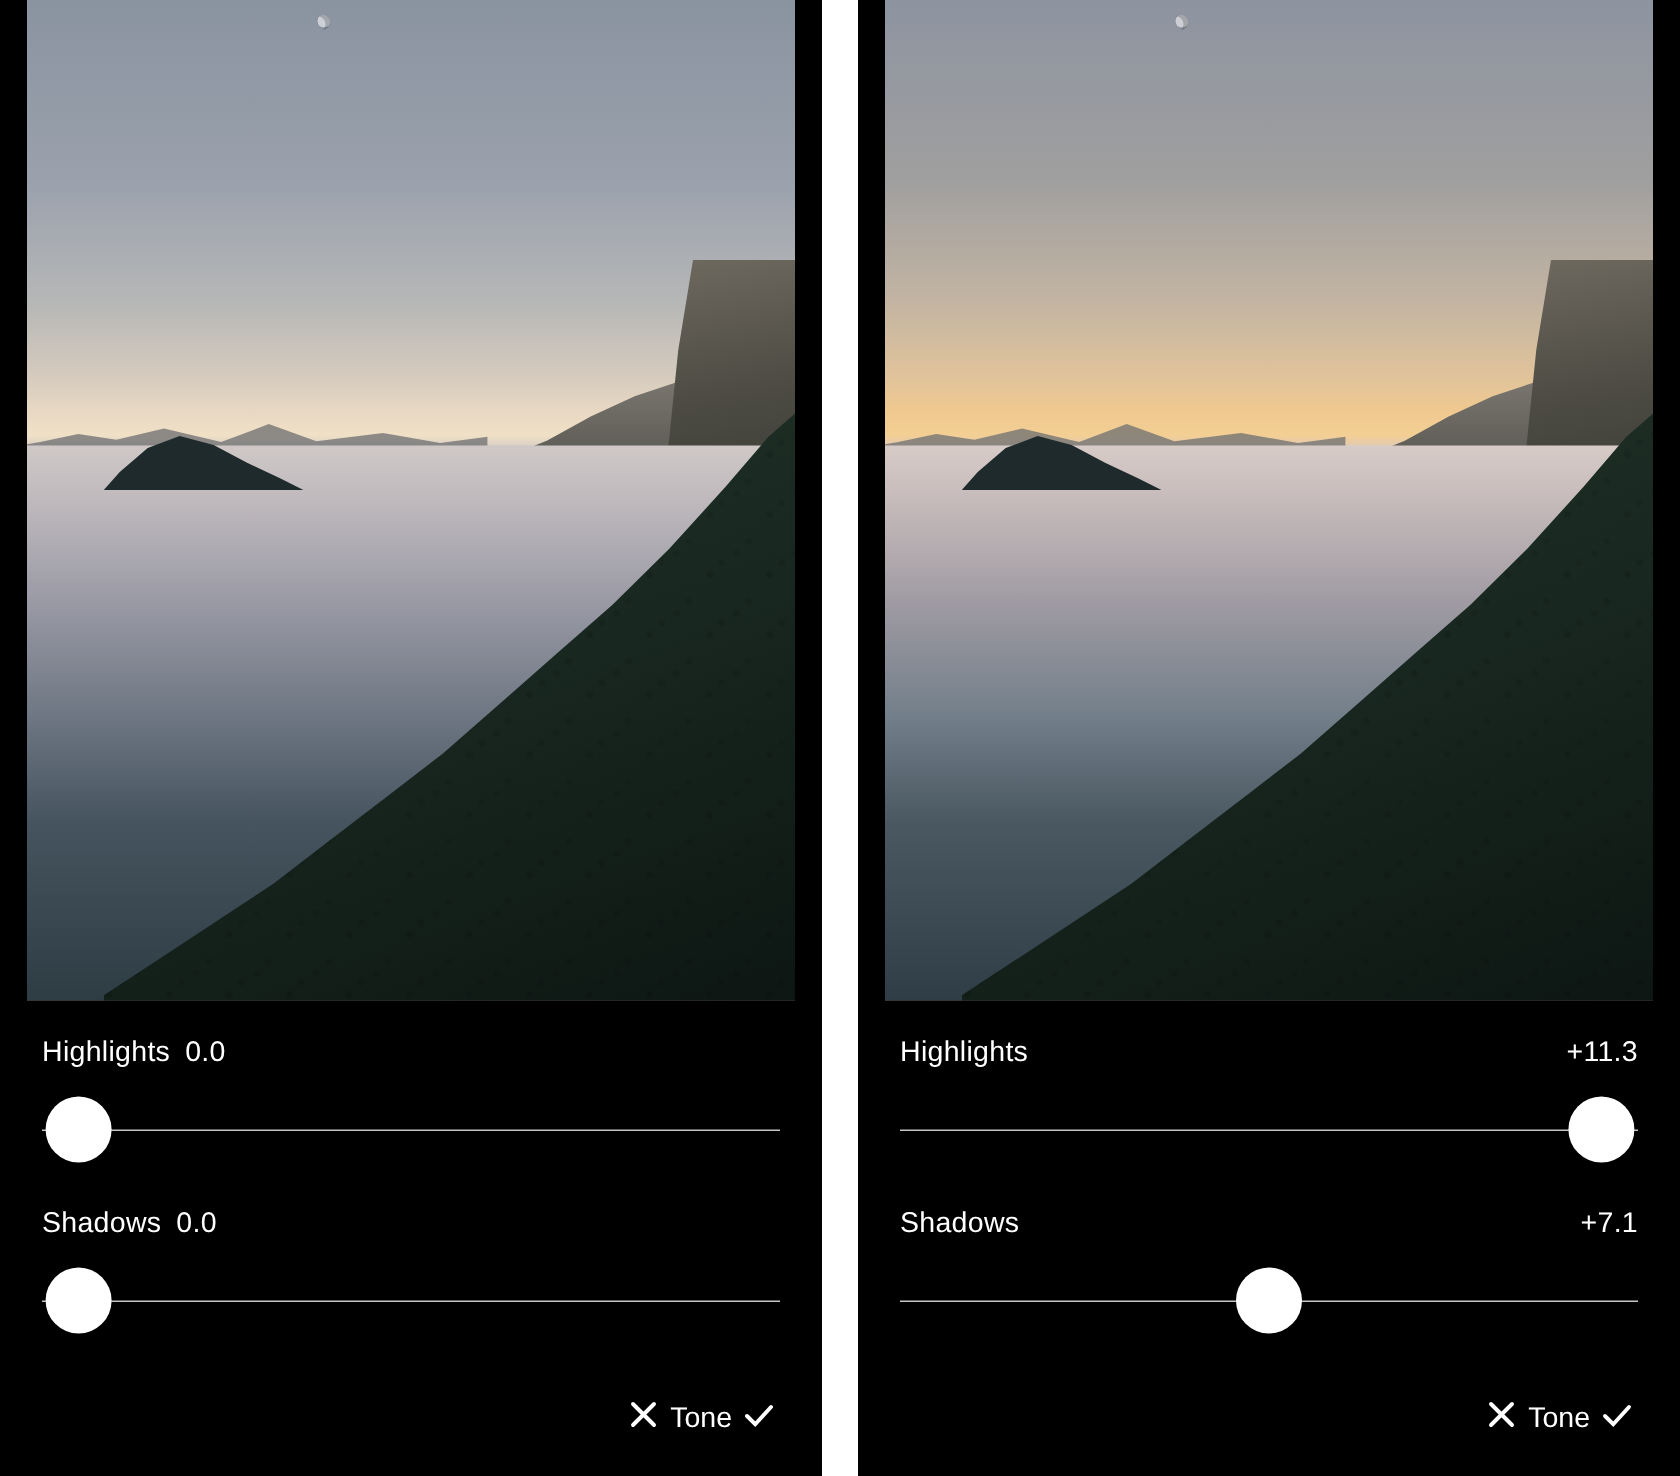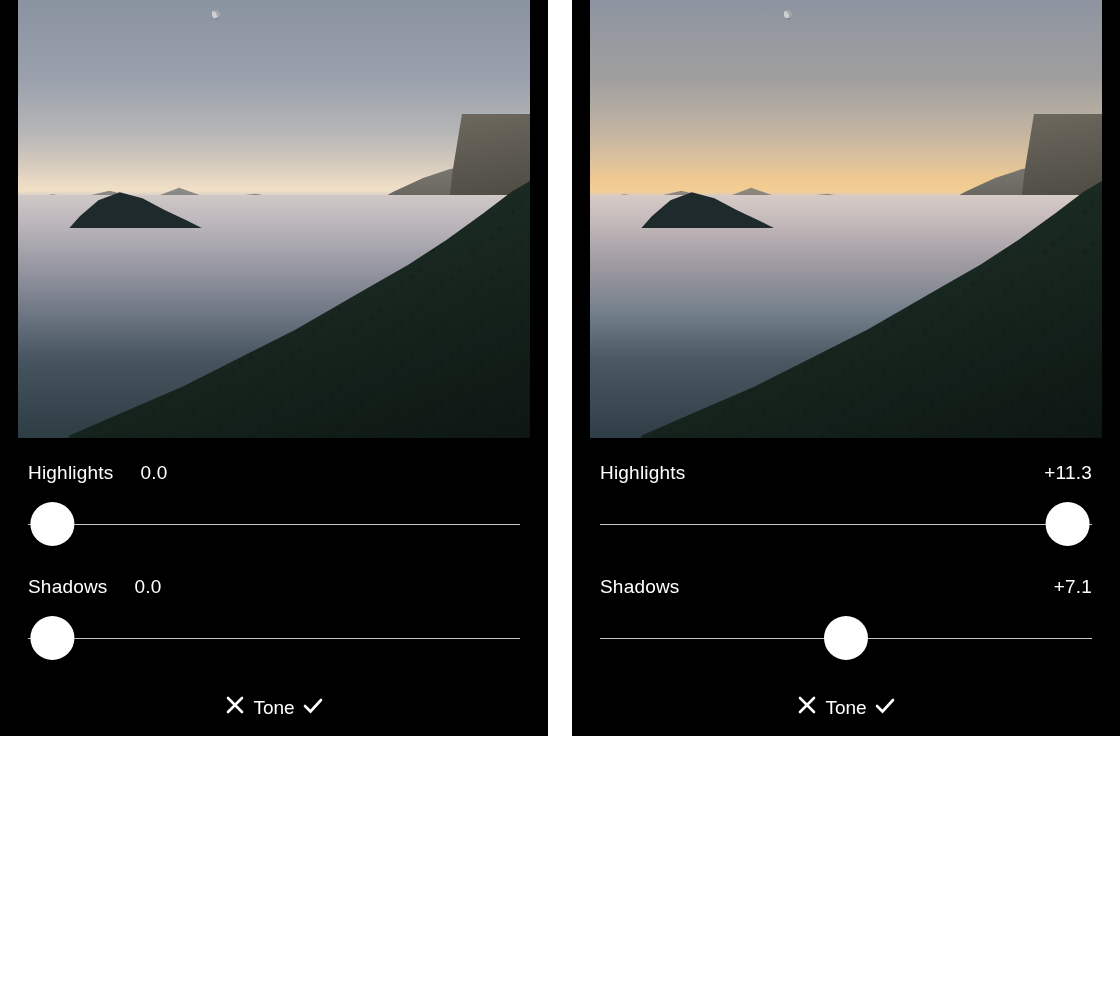--- a/index.html
+++ b/index.html
@@ -7,21 +7,21 @@
     background: #fff;
     width: 1120px;
     height: 984px;
     display: flex;
     gap: 24px;
     padding: 0;
     font-family: -apple-system, BlinkMacSystemFont, "Segoe UI", Helvetica, Arial, sans-serif;
   }
   .phone {
     width: 548px;
-    height: 736px;
+    height: 984px;
     background: #000;
     display: flex;
     flex-direction: column;
     position: relative;
   }
   .preview {
     width: 512px;
     height: 676px;
     margin: 0 auto;
     margin-top: 0px;
@@ -125,21 +125,21 @@
   }
   .slider-block { margin-bottom: 30px; }
   .slider-row {
     display: flex;
     align-items: baseline;
     font-size: 19px;
     letter-spacing: .2px;
     margin-bottom: 18px;
   }
   .slider-row.split { justify-content: space-between; }
-  .slider-row .val-inline { margin-left: 27px; }
+  .slider-row .val-inline { margin-left: 10px; }
   .slider-track {
     position: relative;
     height: 44px;
   }
   .slider-line {
     position: absolute;
     left: 0; right: 0; top: 50%;
     height: 1.5px;
     background: #dcdcdc;
     opacity: .9;
@@ -154,21 +154,21 @@
     box-shadow: 0 0 0 .5px rgba(0,0,0,.15);
   }
   
   .slider-thumb.left-edge { transform: translate(-40%, -50%); }
   .slider-thumb.right-edge { transform: translate(-60%, -50%); }
 
   .bottom-bar {
     height: 66px;
     display: flex;
     align-items: center;
-    justify-content: center;
+    justify-content: flex-end;
     padding: 0 24px 10px 24px;
     color: #fff;
     font-size: 19px;
   }
   .icon-btn {
     width: 36px; height: 36px;
     display: flex; align-items: center; justify-content: center;
     color: #fff;
   }
   .icon-btn svg { width: 24px; height: 24px; stroke: #fff; stroke-width: 2.6; fill: none; stroke-linecap: round; }

